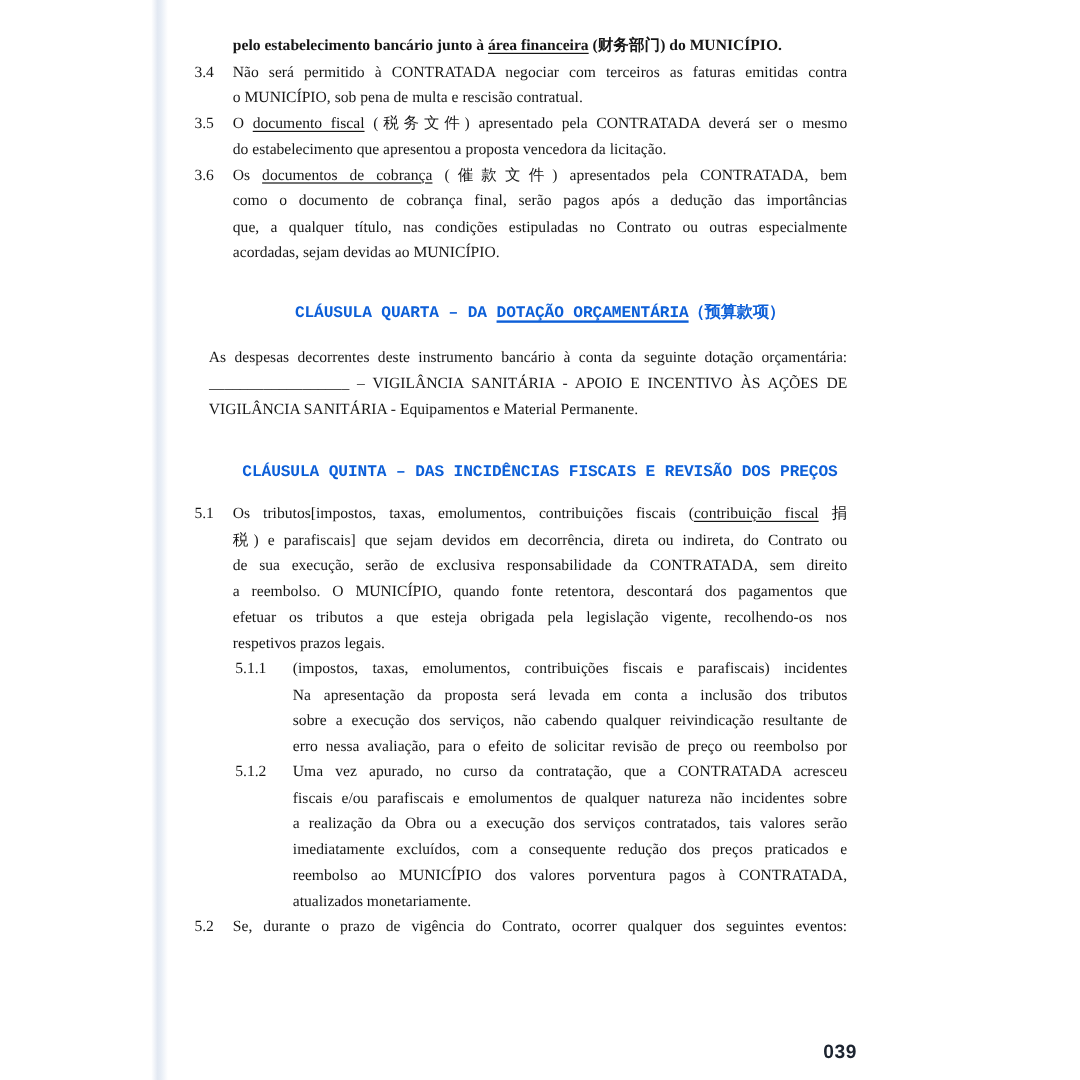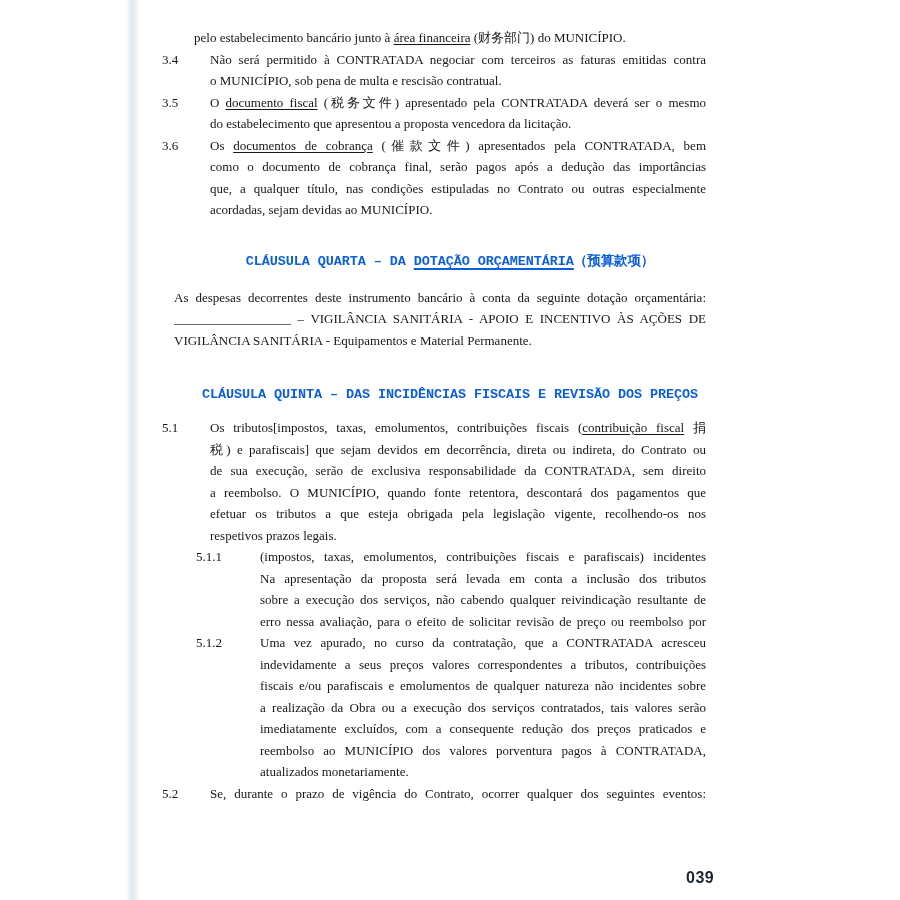--- a/index.html
+++ b/index.html
@@ -7,22 +7,22 @@
         font-family:"Liberation Serif", serif;color:#161616;}
   
   .gutter{position:absolute;left:126px;top:0;width:14px;height:900px;
           background:linear-gradient(to right, rgba(180,196,220,0) 0%, rgba(184,199,223,0.40) 38%,
                      rgba(203,216,234,0.45) 58%, rgba(236,241,248,0) 100%);}
   .doc{position:absolute;left:0;top:0;width:900px;padding-top:27px;}
   .ln{height:21.5px;line-height:21.5px;overflow:hidden;font-size:13px;}
   .jl{text-align:justify;text-align-last:justify;}
   .ll{text-align:left;}
   .u{text-decoration:underline;text-underline-offset:2px;text-decoration-thickness:1px;}
-  .p33{margin-left:194px;width:512px;}
-  .item{display:flex;margin-left:162px;width:544px;gap:16px;}
+  .p33{margin-left:194px;width:512px;font-weight:bold;}
+  .item{display:flex;margin-left:162px;width:544px;}
   .item .num{flex:none;width:32px;font-size:13px;line-height:21.5px;}
   .item .itext{width:512px;}
   .item.sub{margin-left:196px;width:510px;}
   .item.sub .num{width:48px;}
   .item.sub .itext{width:462px;}
   .para4{margin-left:174px;width:532px;}
   .h{font-family:Liberation Mono, monospace;font-weight:700;font-size:13.5px;line-height:22px;
      color:#0d5fd8;text-align:center;letter-spacing:-0.1px;}
   .h4{margin:30px 0 14px 0;}
   .h5{margin:33px 0 11px 0;}
@@ -97,21 +97,20 @@
         <div class="ln jl">Na apresentação da proposta será levada em conta a inclusão dos tributos</div>
         <div class="ln jl">sobre a execução dos serviços, não cabendo qualquer reivindicação resultante de</div>
         <div class="ln jl">erro nessa avaliação, para o efeito de solicitar revisão de preço ou reembolso por</div>
       </div>
     </div>
 
     <div class="item sub">
       <div class="num">5.1.2</div>
       <div class="itext">
         <div class="ln jl">Uma vez apurado, no curso da contratação, que a CONTRATADA acresceu</div>
-        <div class="ln jl">indevidamente a seus preços valores correspondentes a tributos, contribuições</div>
         <div class="ln jl">fiscais e/ou parafiscais e emolumentos de qualquer natureza não incidentes sobre</div>
         <div class="ln jl">a realização da Obra ou a execução dos serviços contratados, tais valores serão</div>
         <div class="ln jl">imediatamente excluídos, com a consequente redução dos preços praticados e</div>
         <div class="ln jl">reembolso ao MUNICÍPIO dos valores porventura pagos à CONTRATADA,</div>
         <div class="ln ll">atualizados monetariamente.</div>
       </div>
     </div>
 
     <div class="item">
       <div class="num">5.2</div>

